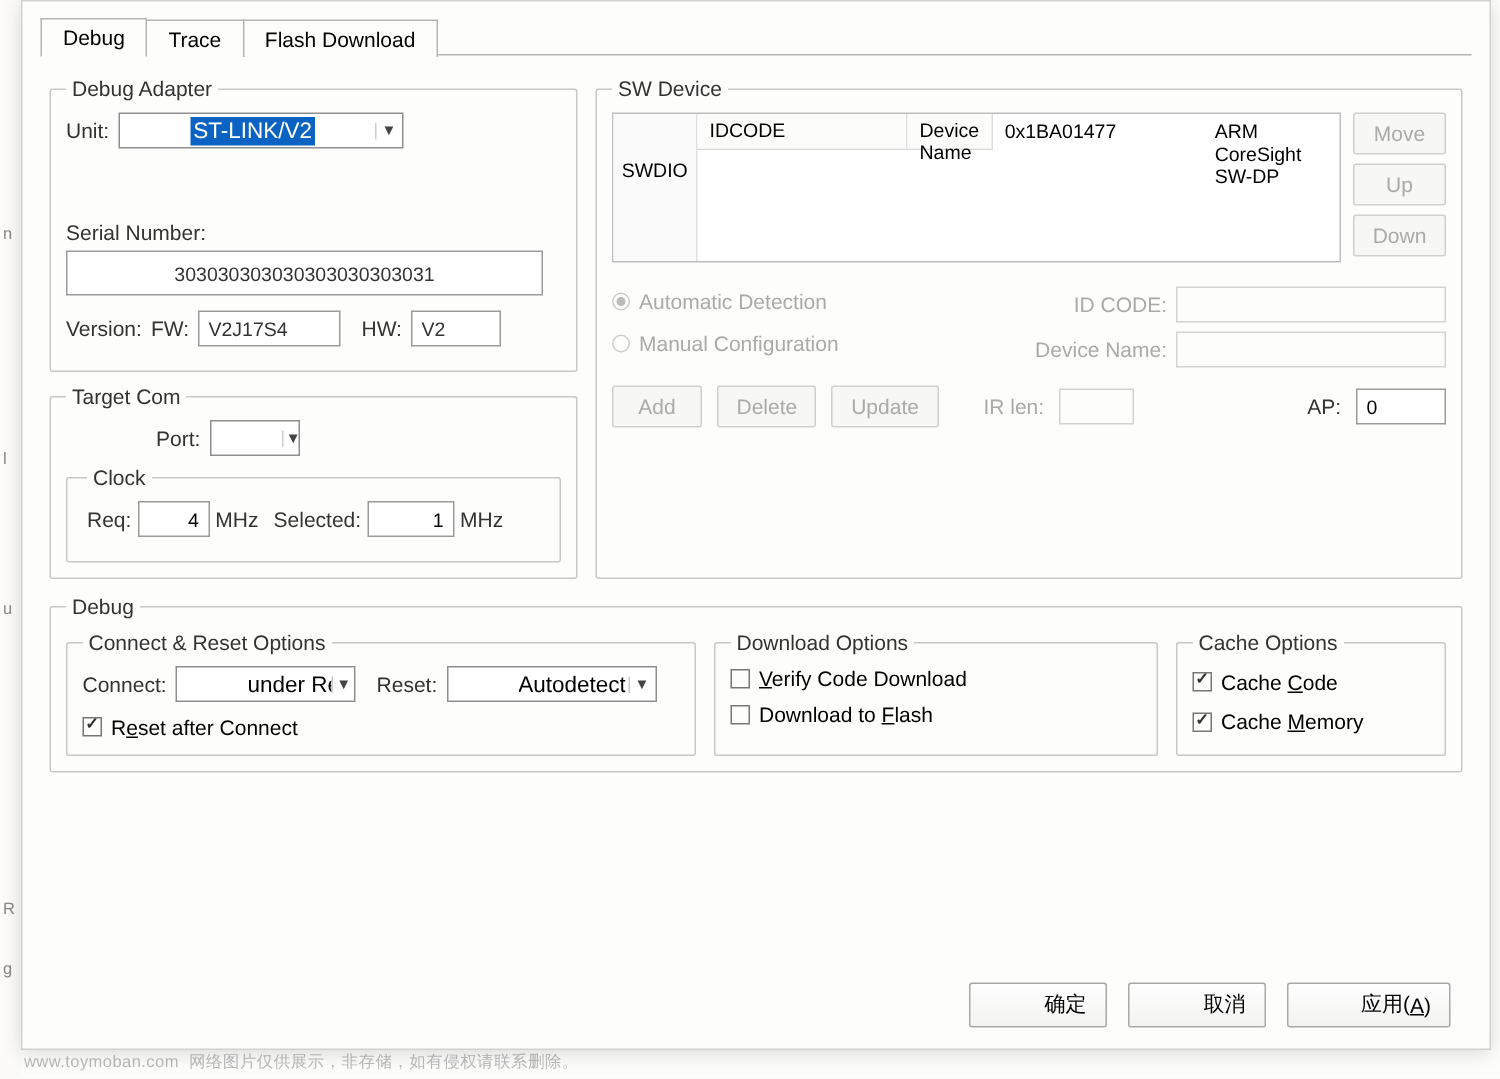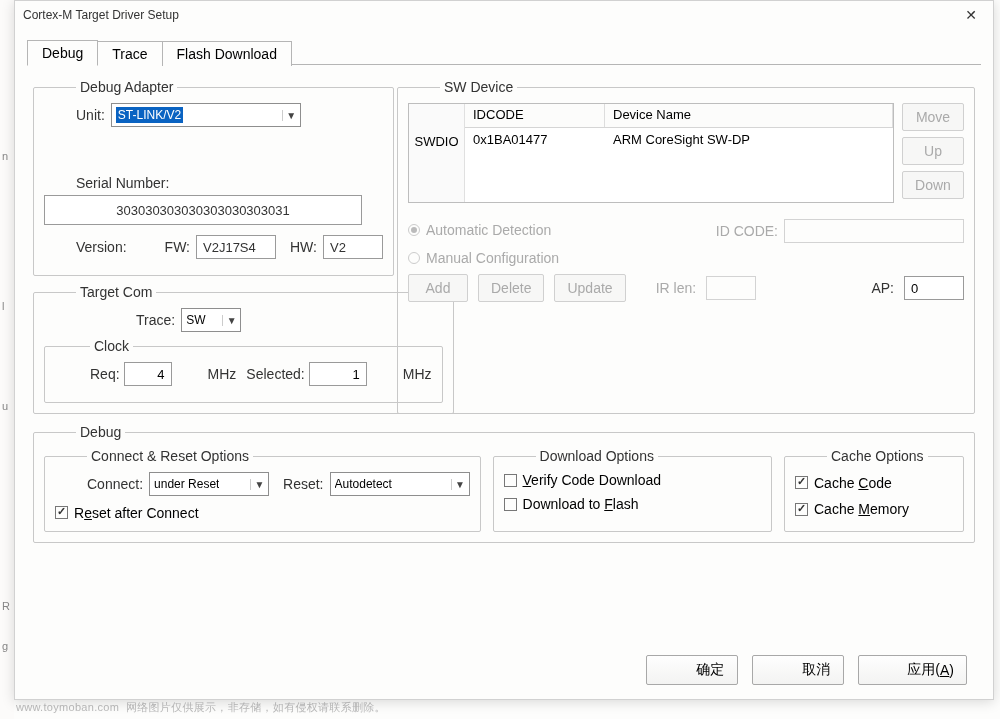--- a/index.html
+++ b/index.html
@@ -23,27 +23,27 @@
 .tabline { border-top: 1px solid #b5b5b5; margin-top: -1px; }
 
 .body { padding: 14px 6px 8px 6px; flex: 1; display: flex; flex-direction: column; gap: 10px; }
 .row1 { display: flex; gap: 12px; }
 .col-left { width: 352px; display: flex; flex-direction: column; gap: 8px; }
 .col-right { flex: 1; }
 
 fieldset { border: 1px solid #c8c8c8; border-radius: 2px; padding: 8px 10px 10px 10px; margin: 0; }
 legend { font-size: 14px; color: #333; padding: 0 4px; }
 
-.lbl { font-size: 14px; color: #333; margin-left: 32px; }
+.lbl { font-size: 14px; color: #333; }
 .disabled, .disabled .lbl { color: #aaa; }
 
 .frow { display: flex; align-items: center; gap: 6px; margin-bottom: 6px; }
 
 .select { display: inline-flex; align-items: center; justify-content: space-between; border: 1px solid #8e8e8e; background: #fff; height: 24px; padding: 0 2px 0 4px; cursor: pointer; }
-.select .val { font-size: 12px; overflow: hidden; white-space: nowrap; }
+.select .val { font-size: 15px; overflow: hidden; white-space: nowrap; margin-left: 43px; }
 .select .val.sel { background: #0a63c2; color: #fff; padding: 1px 2px; }
 .select .arrow { width: 16px; text-align: center; font-size: 10px; color: #444; border-left: 1px solid #ccc; padding-left: 2px; }
 
 .txtbox { border: 1px solid #9a9a9a; background: #fff; height: 24px; padding: 0 6px; font-size: 13px; display: inline-flex; align-items: center; }
 .txtbox.ro { background: #fff; color: #333; }
 .txtbox.dis { background: #fdfdfc; border-color: #d3d3d3; color: #aaa; }
 .txtbox.right { justify-content: flex-end; }
 
 .btn { border: 1px solid #a8a8a8; background: linear-gradient(#fefefe,#f3f3f2); height: 28px; min-width: 60px; padding: 0 12px; font-size: 14px; cursor: pointer; border-radius: 2px; display: inline-flex; align-items: center; justify-content: center; }
 .btn.dis { color: #aaa; border-color: #d0d0d0; background: #f7f7f6; cursor: default; }
@@ -52,21 +52,21 @@
 .radio, .check { display: inline-flex; align-items: center; gap: 6px; font-size: 14px; }
 .radio .dot { width: 12px; height: 12px; border: 1px solid #888; border-radius: 50%; display: inline-flex; align-items: center; justify-content: center; }
 .radio.checked .dot::after { content: ""; width: 6px; height: 6px; border-radius: 50%; background: #555; }
 .radio.dis .dot { border-color: #ccc; }
 .radio.dis.checked .dot::after { background: #bbb; }
 .check .box { width: 13px; height: 13px; border: 1px solid #777; display: inline-flex; align-items: center; justify-content: center; font-size: 11px; line-height: 1; }
 .check.checked .box::after { content: "✓"; color: #333; font-weight: bold; position: relative; top: -1px; }
 
 .sw-table { display: flex; border: 1px solid #bdbdbd; background: #fff; height: 100px; }
 .sw-rowhdr { width: 56px; border-right: 1px solid #e0e0e0; display: flex; align-items: flex-start; justify-content: center; padding-top: 30px; font-size: 13px; background: #fafafa; }
-.sw-cols { flex: 1; display: flex; flex-direction: column; }
+.sw-cols { flex: 1; display: flex; flex-direction: row; }
 .sw-head { display: flex; height: 24px; border-bottom: 1px solid #d5d5d5; }
 .sw-head div { padding: 3px 8px; font-size: 13px; border-right: 1px solid #ddd; background: #fcfcfb; }
 .sw-datarow { display: flex; height: 26px; }
 .sw-datarow div { padding: 4px 8px; font-size: 13px; }
 .sw-c1 { width: 140px; }
 .sw-c2 { flex: 1; }
 .sw-btns { width: 62px; display: flex; flex-direction: column; gap: 6px; margin-left: 8px; }
 
 .under { text-decoration: underline; }
 
@@ -82,24 +82,20 @@
   <span class="bg-char" style="top:400px;">u</span>
   <span class="bg-char" style="top:600px;">R</span>
   <span class="bg-char" style="top:640px;">g</span>
 </div>
 <div class="footer-text">
   <span>www.toymoban.com</span>&nbsp;&nbsp;<span>网络图片仅供展示，非存储，如有侵权请联系删除。</span>
 </div>
 <div class="watermark">CSDN @疯狂飙车的蜗牛</div>
 
 <div class="dialog">
-  <div class="titlebar">
-    <span class="title">Cortex-M Target Driver Setup</span>
-    <span class="close">✕</span>
-  </div>
 
   <div class="content">
     <div class="tabs">
       <div class="tab active">Debug</div>
       <div class="tab">Trace</div>
       <div class="tab">Flash Download</div>
     </div>
     <div class="tabline"></div>
 
     <div class="body">
@@ -116,34 +112,34 @@
               </div>
             </div>
             <div style="height:42px;"></div>
             <div class="lbl">Serial Number:</div>
             <div class="txtbox ro" style="width:318px; height:30px; justify-content:center; margin-top:4px;">
               <span>303030303030303030303031</span>
             </div>
             <div class="frow" style="margin-top:10px;">
               <span class="lbl">Version:</span>
               <span class="lbl">FW:</span>
-              <div class="txtbox ro" style="width:80px;">
+              <div class="txtbox ro" style="width:95px;">
                   <span>V2J17S4</span>
                 </div>
               <span class="lbl" style="margin-left:8px;">HW:</span>
               <div class="txtbox ro" style="width:60px;">
                   <span>V2</span>
                 </div>
             </div>
           </fieldset>
 
           <fieldset>
             <legend class="lbl">Target Com</legend>
             <div class="frow" style="justify-content:flex-start; padding-left:60px;">
-              <span class="lbl">Trace:</span>
+              <span class="lbl">Port:</span>
               <div class="select" style="width:60px;">
                 <span class="val">SW</span>
                 <span class="arrow">▼</span>
               </div>
             </div>
             <fieldset style="margin-top:4px;padding-left:13px;">
               <legend class="lbl">Clock</legend>
               <div class="frow" style="gap:4px;">
                 <span class="lbl">Req:</span>
                 <div class="txtbox right" style="width:48px;">
@@ -191,20 +187,24 @@
                   <span>Automatic Detection</span>
                 </div>
                 <div class="radio dis" style="margin-top:12px;">
                   <span class="dot"></span>
                   <span>Manual Configuration</span>
                 </div>
               </div>
               <div style="flex:1;">
                 <div class="frow disabled" style="justify-content:flex-end;">
                   <span class="lbl">ID CODE:</span>
+                  <div class="txtbox dis" style="width:180px;"></div>
+                </div>
+                <div class="frow disabled" style="justify-content:flex-end;">
+                  <span class="lbl">Device Name:</span>
                   <div class="txtbox dis" style="width:180px;"></div>
                 </div>
               </div>
             </div>
 
             <div class="frow" style="margin-top:6px; gap:10px;justify-content:flex-end;">
               <div class="btn dis">Add</div>
               <div class="btn dis">Delete</div>
               <div class="btn dis">Update</div>
               <span class="lbl disabled" style="margin-left:20px;">IR len:</span>

